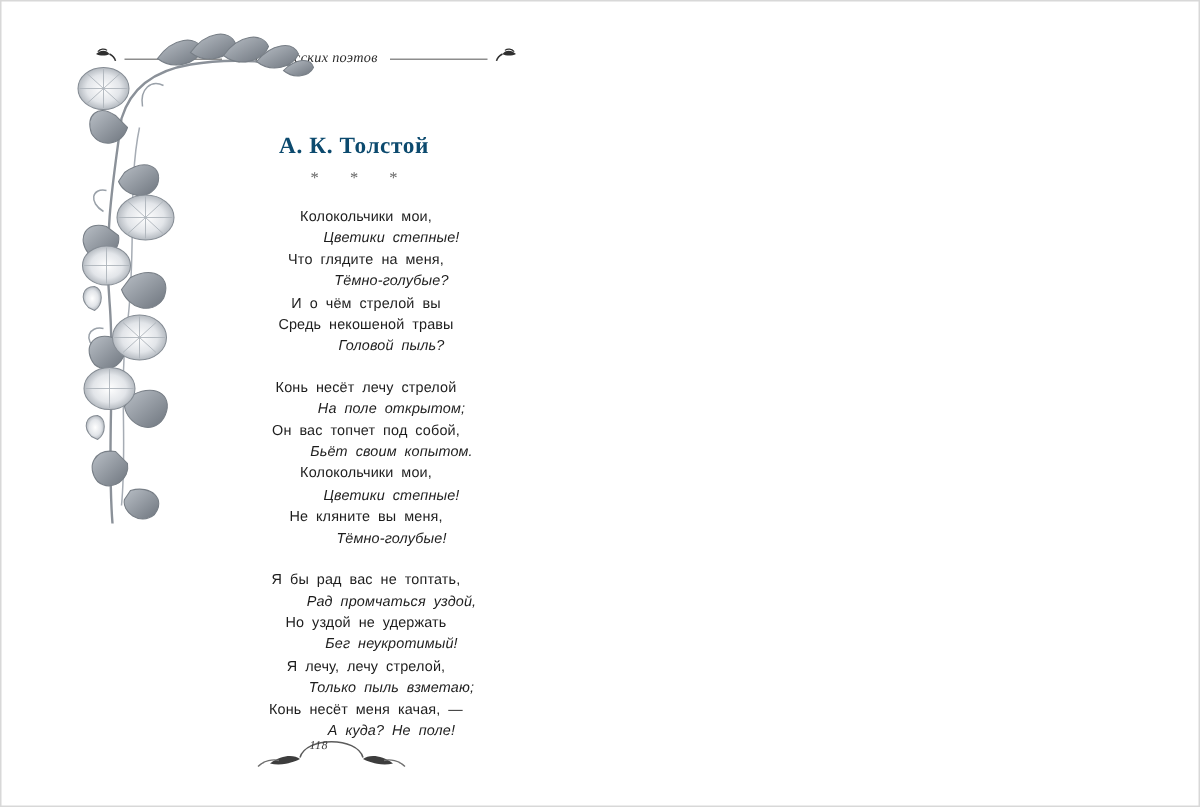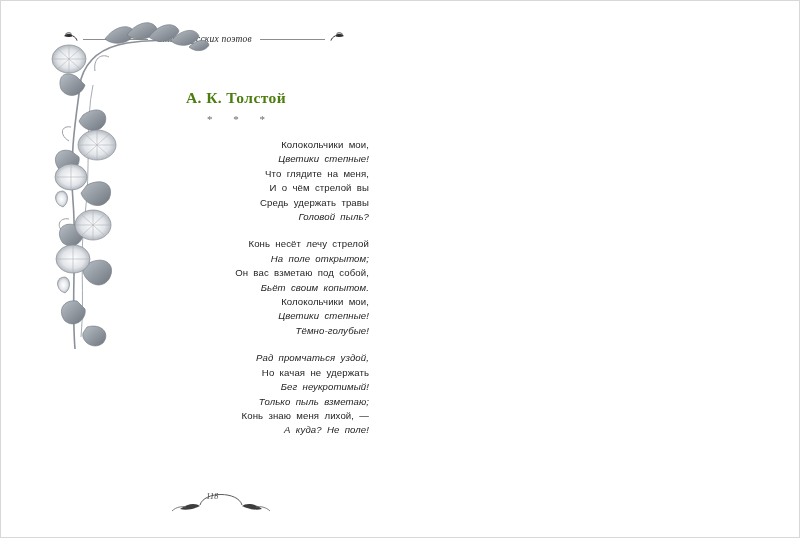--- a/index.html
+++ b/index.html
@@ -68,37 +68,37 @@
   
   .author {
     position: absolute;
     left: 110px;
     top: 88px;
     width: 250px;
     text-align: center;
     font-family: "Liberation Serif", serif;
     font-weight: bold;
     font-size: 15.5px;
-    color: #4d7c0f;
+    color: #0c4a6e;
     letter-spacing: .4px;
   }
 
   
   .poem {
     position: absolute;
     font-size: 9.6px;
     line-height: 14.4px;
     color: #1d1d1d;
     white-space: nowrap;
   }
   .poem .stanza { margin-bottom: 13px; }
   .poem .stanza:last-child { margin-bottom: 0; }
   .poem .line { display: block; }
   .poem-left  { left: 118px; top: 137px; width: 250px; }
-  .poem-left .line      { text-align: right; }
+  .poem-left .line      { text-align: center; }
   .poem-left .line.ind  { padding-left: 34px; font-style: italic; }
 
   
   .poem-left  .line { letter-spacing: .1px; word-spacing: 2.5px; }
 
   
   .folio {
     position: absolute;
     bottom: 22px;
     width: 110px;
@@ -217,39 +217,43 @@
 
     <div class="author">А. К. Толстой</div>
 
     <div class="asterisks" style="left:110px; top:112px; width:250px;">* * *</div>
 
     <div class="poem poem-left">
       <div class="stanza">
         <span class="line">Колокольчики мои,</span>
         <span class="line ind">Цветики степные!</span>
         <span class="line">Что глядите на меня,</span>
+        <span class="line ind">Тёмно-голубые?</span>
         <span class="line">И о чём стрелой вы</span>
-        <span class="line">Средь удержать травы</span>
+        <span class="line">Средь некошеной травы</span>
         <span class="line ind">Головой пыль?</span>
       </div>
       <div class="stanza">
         <span class="line">Конь несёт лечу стрелой</span>
         <span class="line ind">На поле открытом;</span>
-        <span class="line">Он вас взметаю под собой,</span>
+        <span class="line">Он вас топчет под собой,</span>
         <span class="line ind">Бьёт своим копытом.</span>
         <span class="line">Колокольчики мои,</span>
         <span class="line ind">Цветики степные!</span>
+        <span class="line">Не кляните вы меня,</span>
         <span class="line ind">Тёмно-голубые!</span>
       </div>
       <div class="stanza">
+        <span class="line">Я бы рад вас не топтать,</span>
         <span class="line ind">Рад промчаться уздой,</span>
-        <span class="line">Но качая не удержать</span>
+        <span class="line">Но уздой не удержать</span>
         <span class="line ind">Бег неукротимый!</span>
+        <span class="line">Я лечу, лечу стрелой,</span>
         <span class="line ind">Только пыль взметаю;</span>
-        <span class="line">Конь знаю меня лихой, —</span>
+        <span class="line">Конь несёт меня качая, —</span>
         <span class="line ind">А куда? Не поле!</span>
       </div>
     </div>
 
     <div class="folio folio-left">
       <svg viewBox="0 0 110 34" style="display:block;width:100%;height:100%;">
         <path d="M34 22 C38 8, 72 8, 76 22" stroke="#5c5c5c" stroke-width="1" fill="none"></path>
         <path d="M14 26 C22 20, 30 20, 34 23 C30 25, 22 28, 14 26 Z" fill="#3d3d3d"></path>
         <path d="M96 26 C88 20, 80 20, 76 23 C80 25, 88 28, 96 26 Z" fill="#3d3d3d"></path>
         <path d="M6 28 C10 24, 16 23, 20 24" stroke="#6f6f6f" stroke-width=".9" fill="none"></path>

